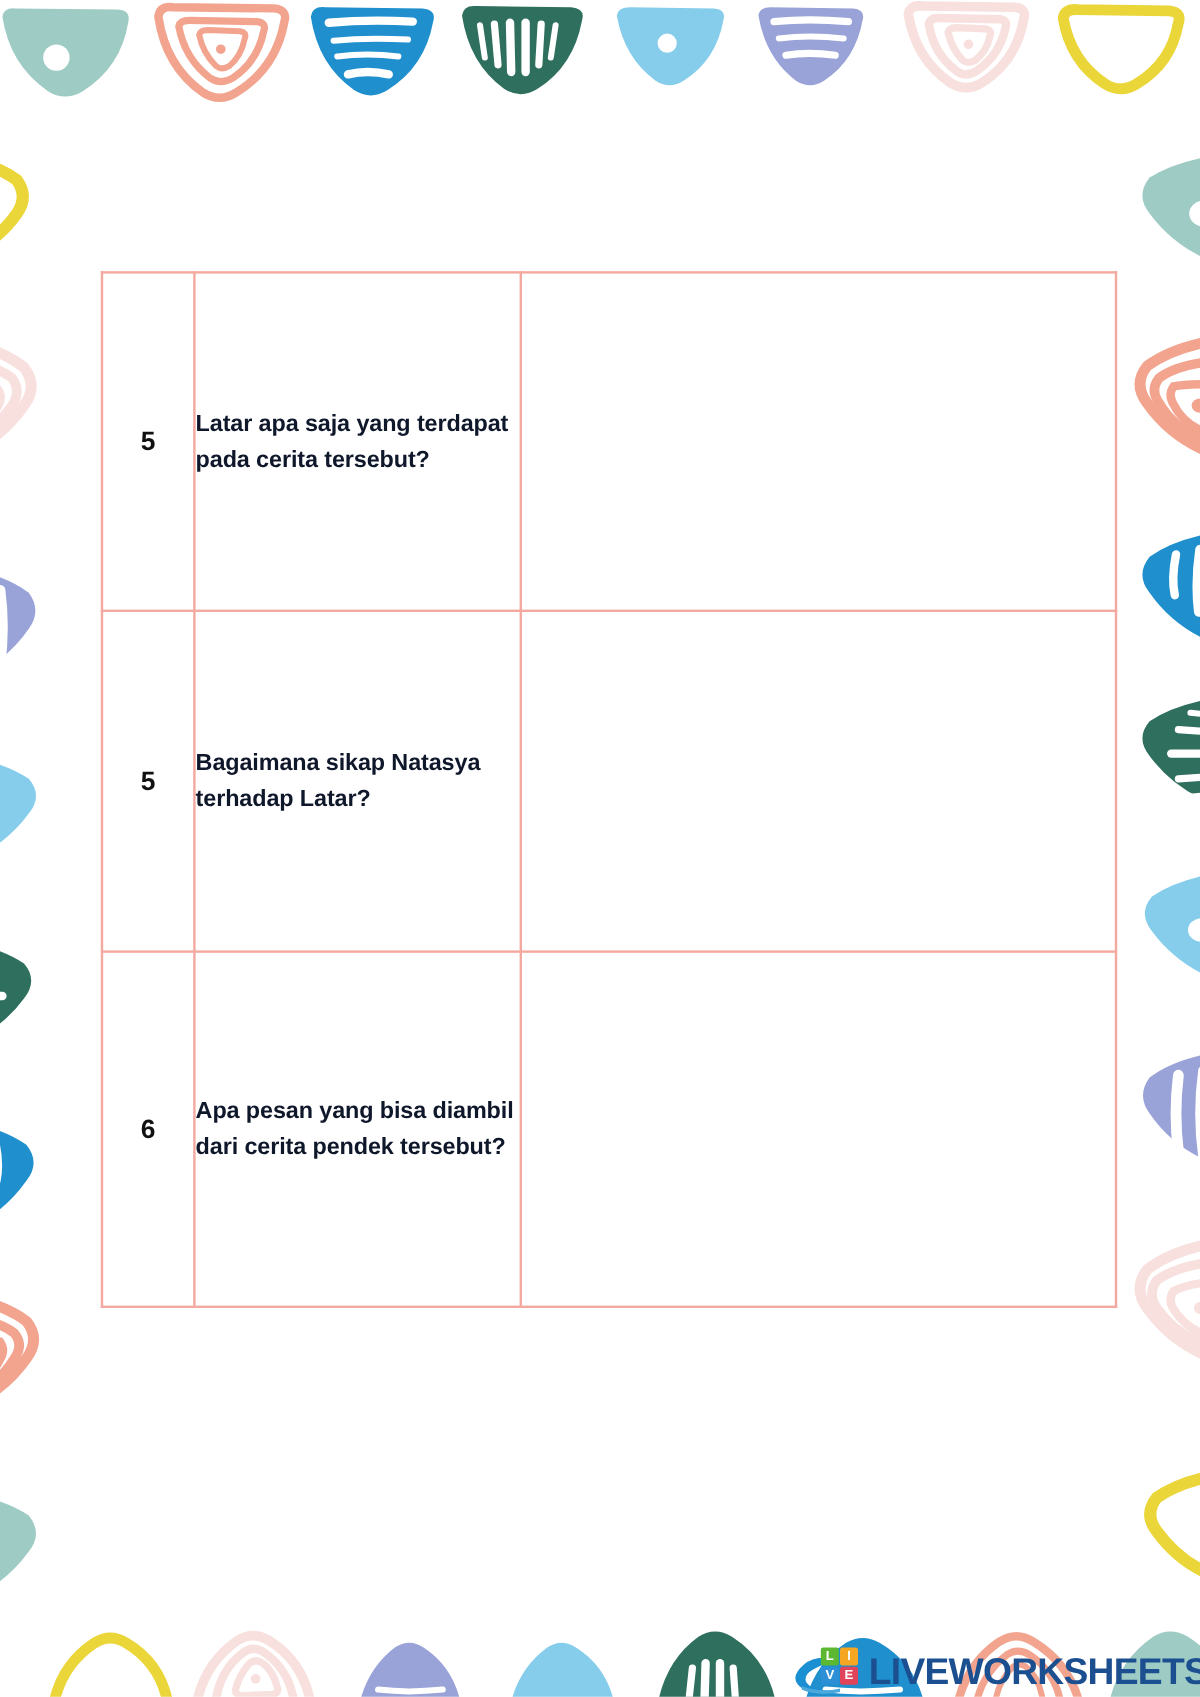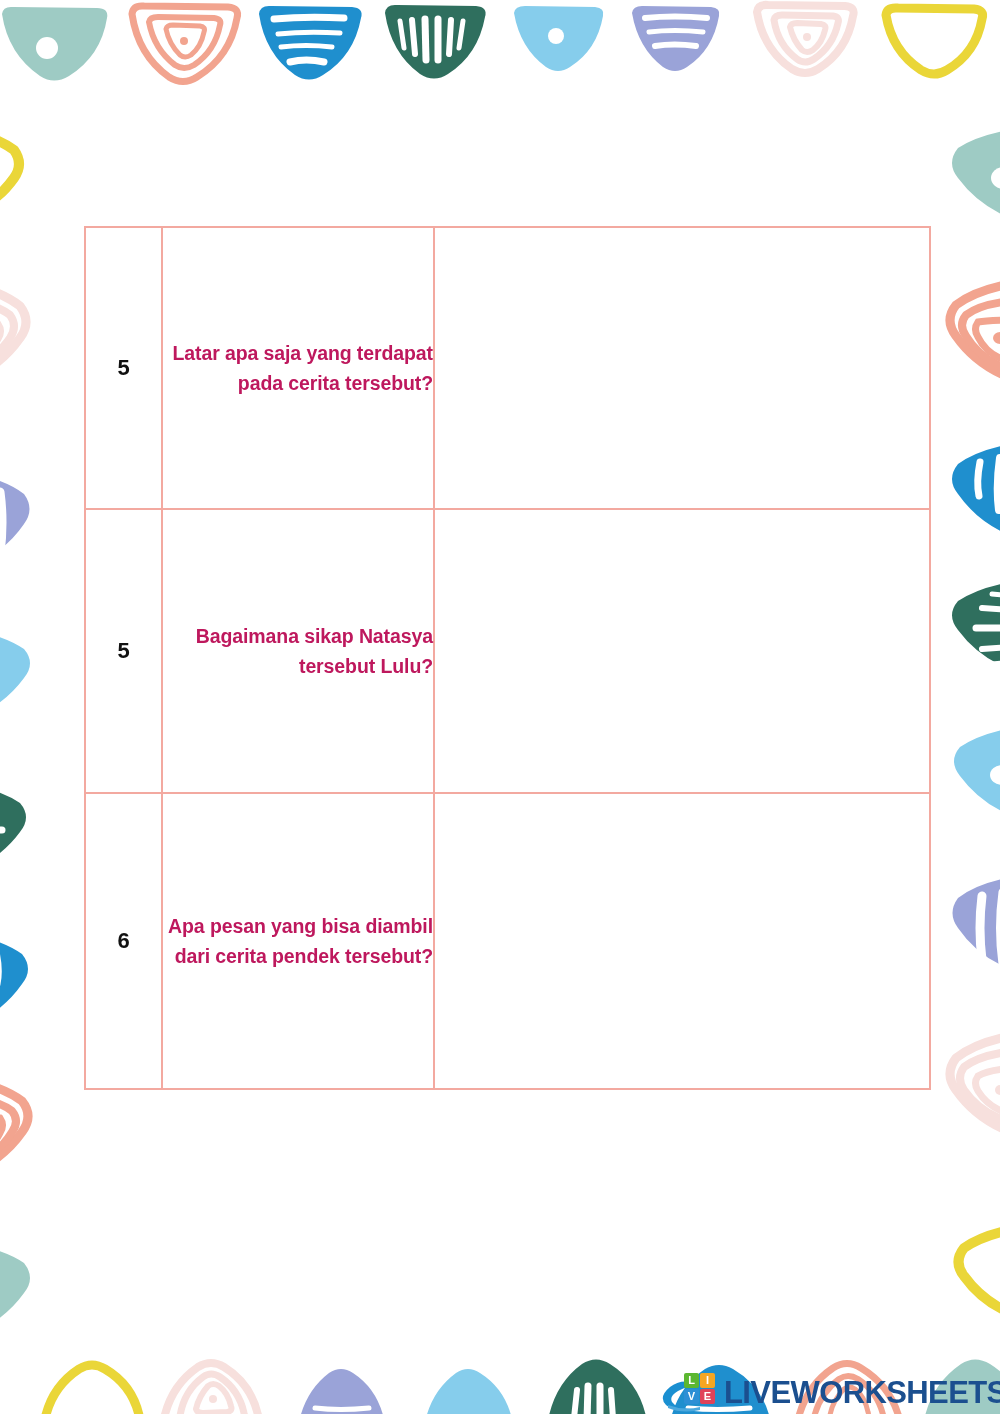--- a/index.html
+++ b/index.html
@@ -54,24 +54,24 @@
   .row-2 { height: 284px; }
   .row-3 { height: 296px; }
 
   .num-cell {
     text-align: center;
     font-size: 22px;
     font-weight: 700;
     color: #111111;
   }
   .question-cell {
-    text-align: right;
+    text-align: left;
     font-size: 19.5px;
     font-weight: 700;
-    color: #be185d;
+    color: #0f172a;
     line-height: 1.56;
     padding: 0 14px;
     letter-spacing: -0.1px;
   }
   .answer-cell {
     background: #ffffff;
   }
 
   
   .lw-logo {
@@ -403,21 +403,21 @@
       <col class="col-ans">
     </colgroup>
     <tbody>
       <tr class="row-1">
         <td class="num-cell">5</td>
         <td class="question-cell">Latar apa saja yang terdapat pada cerita tersebut?</td>
         <td class="answer-cell"></td>
       </tr>
       <tr class="row-2">
         <td class="num-cell">5</td>
-        <td class="question-cell">Bagaimana sikap Natasya tersebut Lulu?</td>
+        <td class="question-cell">Bagaimana sikap Natasya terhadap Latar?</td>
         <td class="answer-cell"></td>
       </tr>
       <tr class="row-3">
         <td class="num-cell">6</td>
         <td class="question-cell">Apa pesan yang bisa diambil dari cerita pendek tersebut?</td>
         <td class="answer-cell"></td>
       </tr>
     </tbody>
   </table>
 </div>

